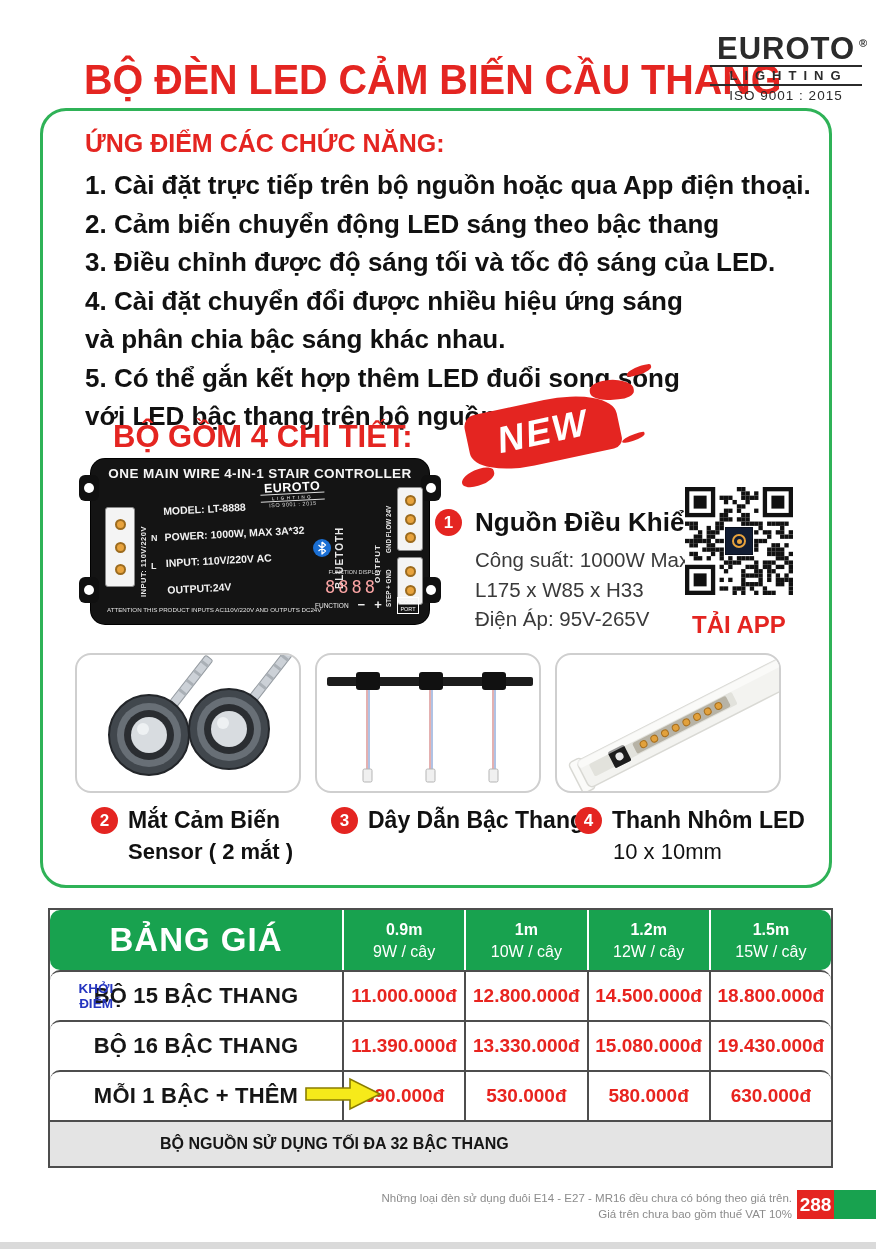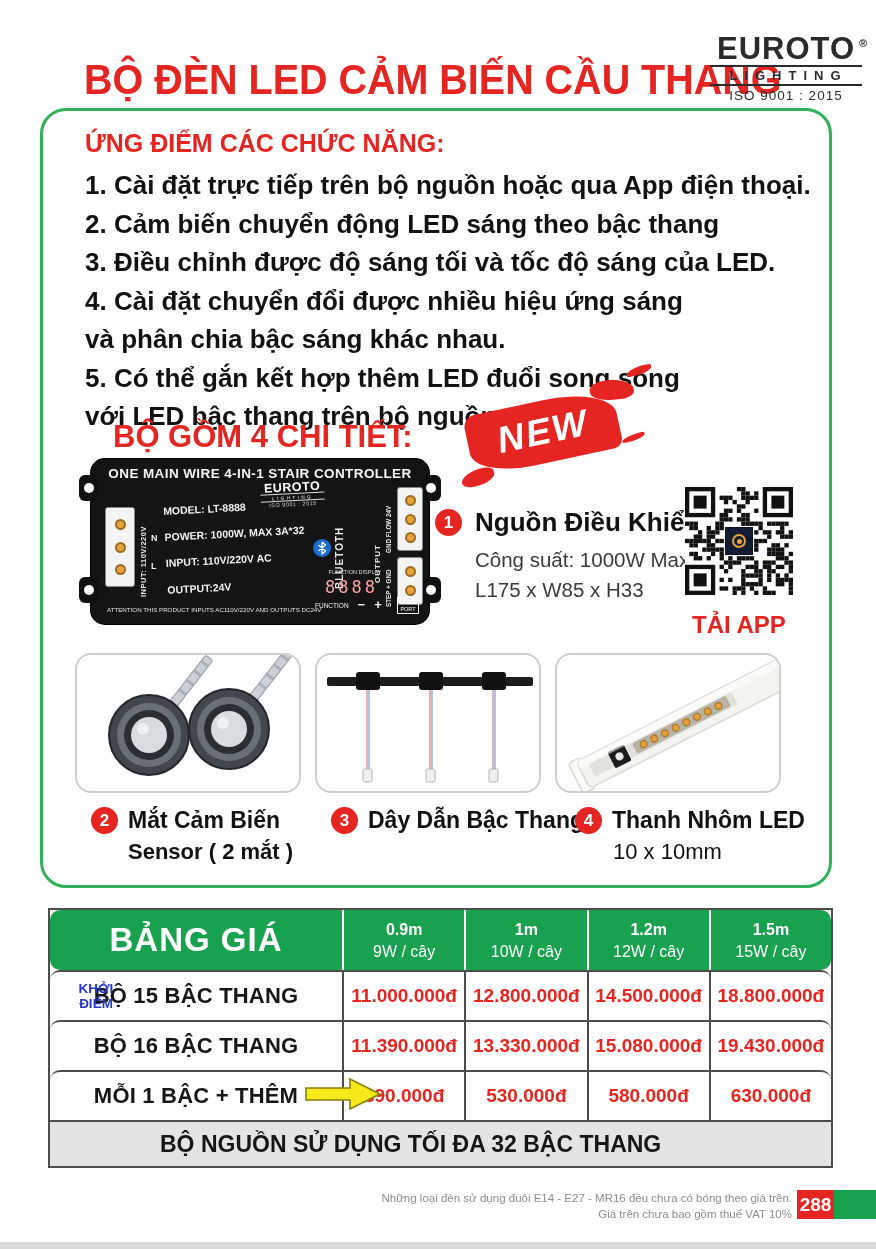--- a/index.html
+++ b/index.html
@@ -119,21 +119,21 @@
   .pt-data{height:50px;border-top:2px solid #4d4d4d;}
   .pt-data>div{border-left:2px solid #4d4d4d;display:flex;align-items:center;justify-content:center;}
   .pt-data>div:first-child{border-left:none;}
   .pt-label-cell{position:relative;}
   .pt-tag{position:absolute;left:20px;top:50%;transform:translateY(-50%);width:52px;
     color:var(--blue);font-size:13.5px;font-weight:bold;line-height:15px;text-align:center;}
   .pt-label{font-size:22px;font-weight:bold;color:#161616;letter-spacing:.2px;}
   .pt-price{font-size:19px;font-weight:bold;color:var(--price-red);}
   .pt-arrow{position:absolute;right:-40px;top:50%;transform:translateY(-50%);z-index:2;}
   .pt-footer{border-top:2px solid #4d4d4d;background:var(--gray-row);height:46px;display:flex;align-items:center;
-    padding-left:110px;font-size:23px;font-weight:bold;color:#161616;}
+    padding-left:110px;font-size:16px;font-weight:bold;color:#161616;}
 
   
   .notes{position:absolute;right:84px;top:1191px;text-align:right;color:#8c8c8c;font-size:11.5px;line-height:15.5px;}
   .page-badge-red{position:absolute;left:797px;top:1190px;width:37px;height:29px;background:var(--red);
     color:#fff;font-weight:bold;font-size:19px;display:flex;align-items:center;justify-content:center;}
   .page-badge-green{position:absolute;left:834px;top:1190px;width:42px;height:29px;background:var(--green);}
   .bottom-strip{position:absolute;left:0;top:1242px;width:876px;height:7px;background:#dadada;}
 </style>
 </head>
 <body>
@@ -226,20 +226,21 @@
     </div>
 
     <div class="item1">
       <div class="item1-head">
         <span class="num-circle">1</span>
         <span class="item1-name">Nguồn Điều Khiển</span>
       </div>
       <div class="item1-specs">
         <div>Công suất: 1000W Max</div>
         <div>L175 x W85 x H33</div>
+        <div>Điện Áp: 95V-265V</div>
       </div>
     </div>
 
     <div class="qr">
       <svg viewBox="0 0 100 100">
         <g fill="#111">
             <rect x="48" y="0" width="4" height="4"></rect>
             <rect x="52" y="0" width="4" height="4"></rect>
             <rect x="52" y="4" width="4" height="4"></rect>
             <rect x="56" y="4" width="4" height="4"></rect>

